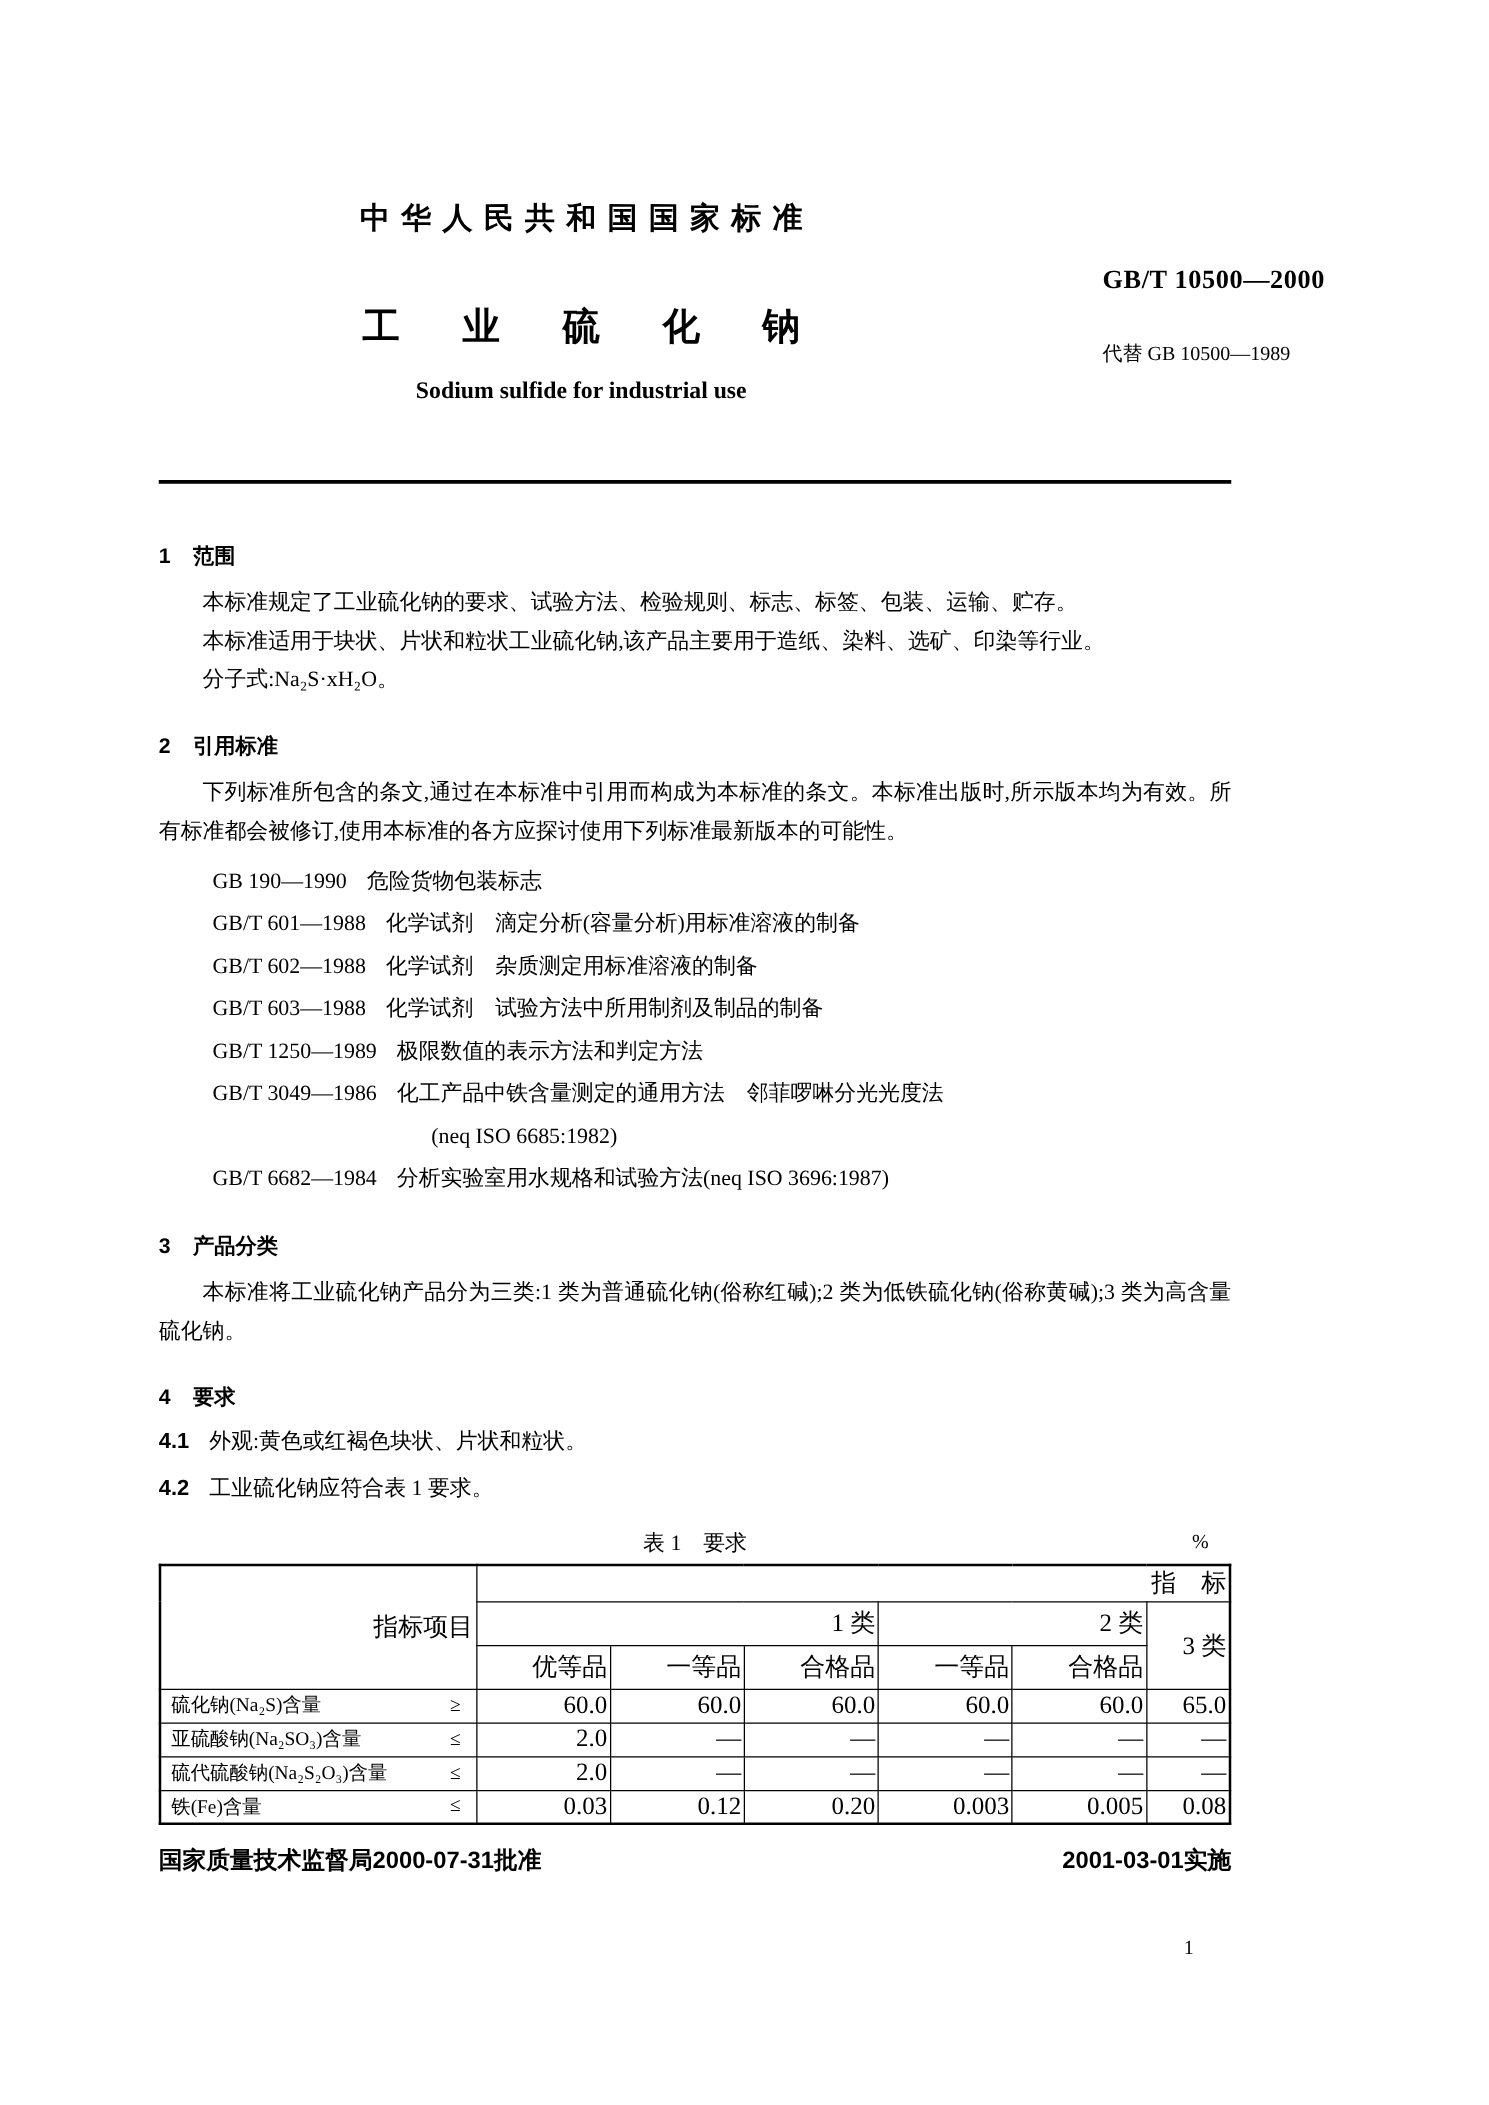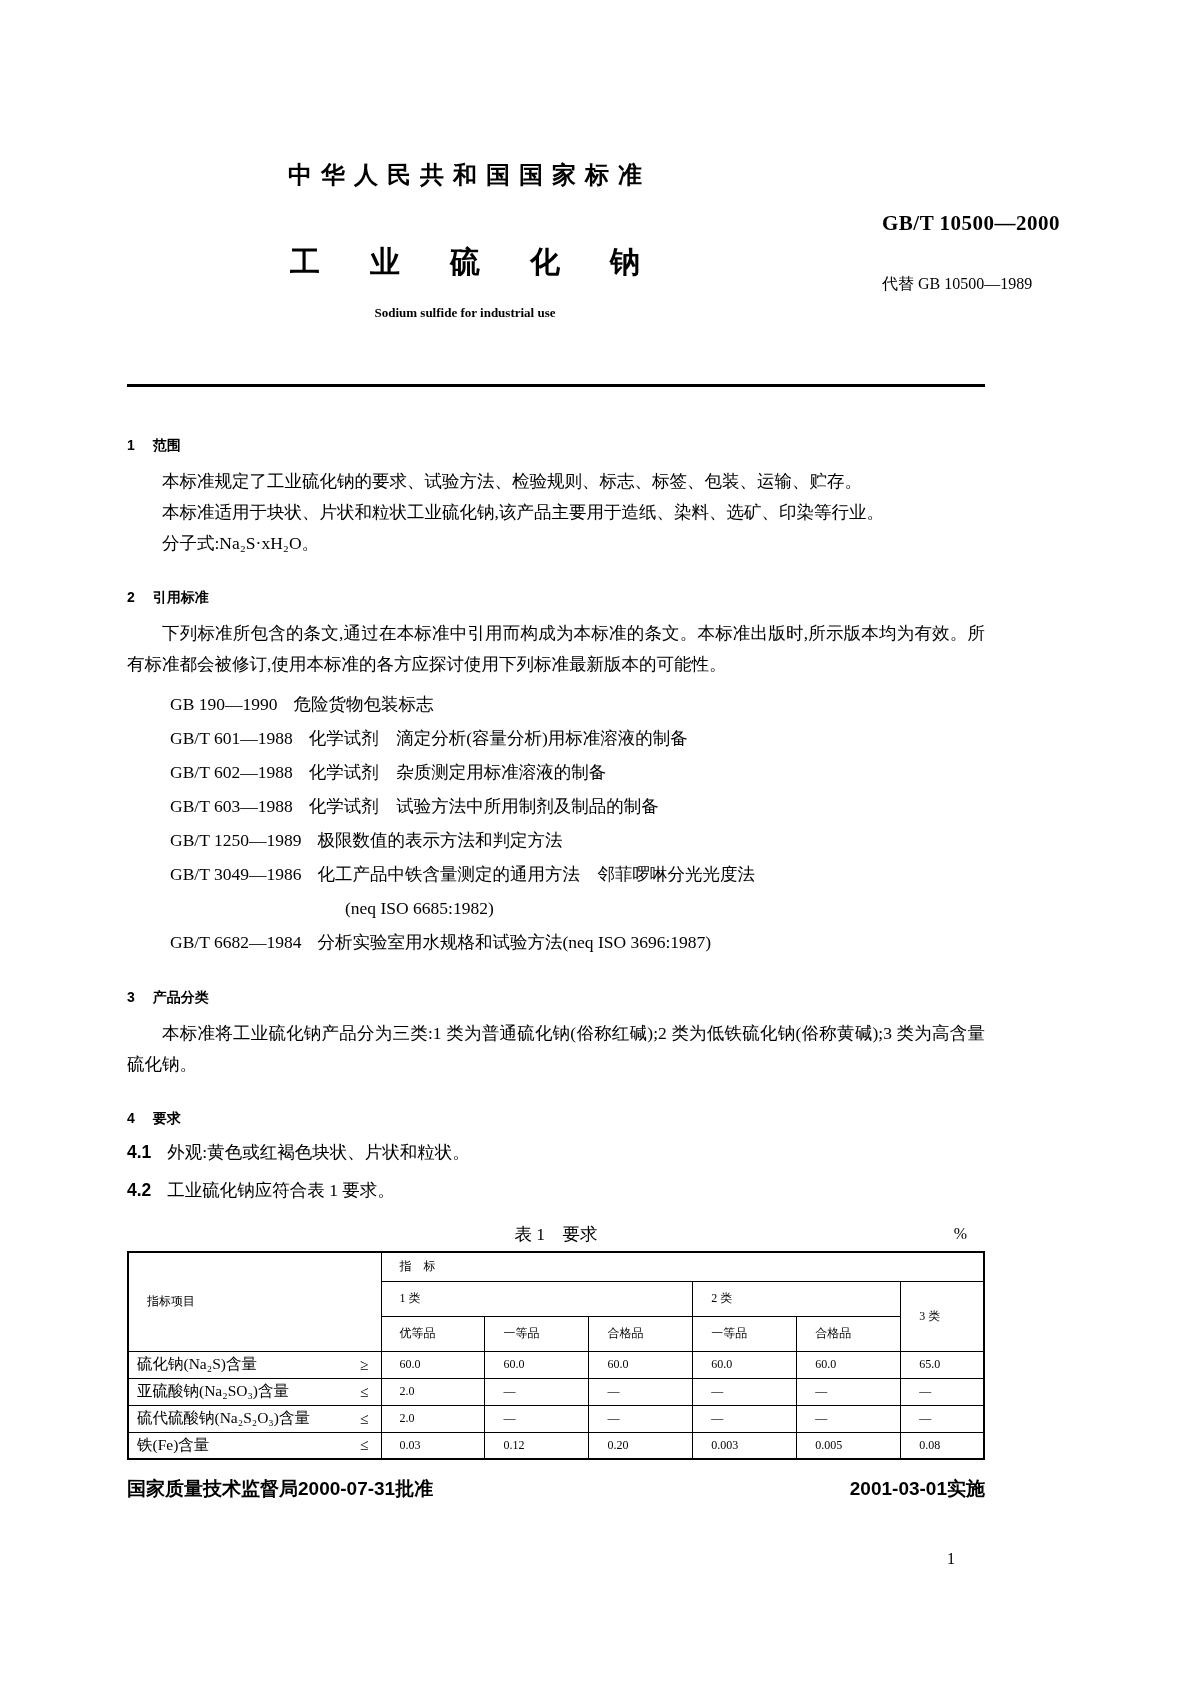--- a/index.html
+++ b/index.html
@@ -25,31 +25,31 @@
     letter-spacing: 9px; text-indent: 9px; white-space: nowrap;
   }
   .doc-title {
     margin-top: 54px;
     font-family: "Liberation Sans", "DejaVu Sans", sans-serif;
     font-weight: bold; font-size: 30px; line-height: 36px;
     letter-spacing: 50px; text-indent: 50px; white-space: nowrap;
   }
   .doc-title-en {
     margin-top: 22px;
-    font-weight: bold; font-size: 13px; line-height: 22px;
+    font-weight: bold; font-size: 19px; line-height: 22px;
   }
   .header-right { position: absolute; left: 755px; top: 50px; white-space: nowrap; }
   .std-code { font-weight: bold; font-size: 21px; line-height: 26px; letter-spacing: 0.5px; }
   .replaces { margin-top: 38px; font-size: 16px; line-height: 20px; }
   .rule { height: 3px; background: #000; margin-top: 4px; }
 
   
   .section-heading {
     font-family: "Liberation Sans", "DejaVu Sans", sans-serif;
-    font-weight: bold; font-size: 14px; line-height: 24px;
+    font-weight: bold; font-size: 17px; line-height: 24px;
   }
   .sec-num { display: inline-block; margin-right: 18px; }
   #sec1 .section-heading { margin-top: 46px; }
   #sec2 .section-heading, #sec3 .section-heading, #sec4 .section-heading { margin-top: 26px; }
 
   .para {
     font-size: 17.5px; line-height: 31px;
     text-align: justify; text-indent: 35px;
   }
   .para-group { margin-top: 9px; }
@@ -65,22 +65,22 @@
     font-weight: bold; margin-right: 16px;
   }
 
   
   .table-caption { position: relative; margin-top: 13px; height: 30px; line-height: 30px;
     text-align: center; font-size: 17.5px; }
   .table-caption .unit { position: absolute; right: 18px; top: 0; font-size: 16px; }
 
   table.spec { width: 100%; border-collapse: collapse; border: 2px solid #000; margin-top: 2px; }
   .spec th, .spec td {
-    border: 1px solid #000; text-align: left; vertical-align: middle;
-    font-weight: normal; font-size: 12px; padding: 0 18px;
+    border: 1px solid #000; text-align: right; vertical-align: middle;
+    font-weight: normal; font-size: 20px; padding: 0 2px;
   }
   .spec .h1 th { height: 29px; }
   .spec .h2 th { height: 35px; }
   .spec .h3 th { height: 35px; }
   .spec tbody tr { height: 27px; }
   .spec td.label { text-align: left; padding: 0 12px 0 8px; font-size: 15.5px; }
   .label-inner { display: flex; justify-content: space-between; align-items: center; }
   .indicator-head { letter-spacing: 0; }
 
   

